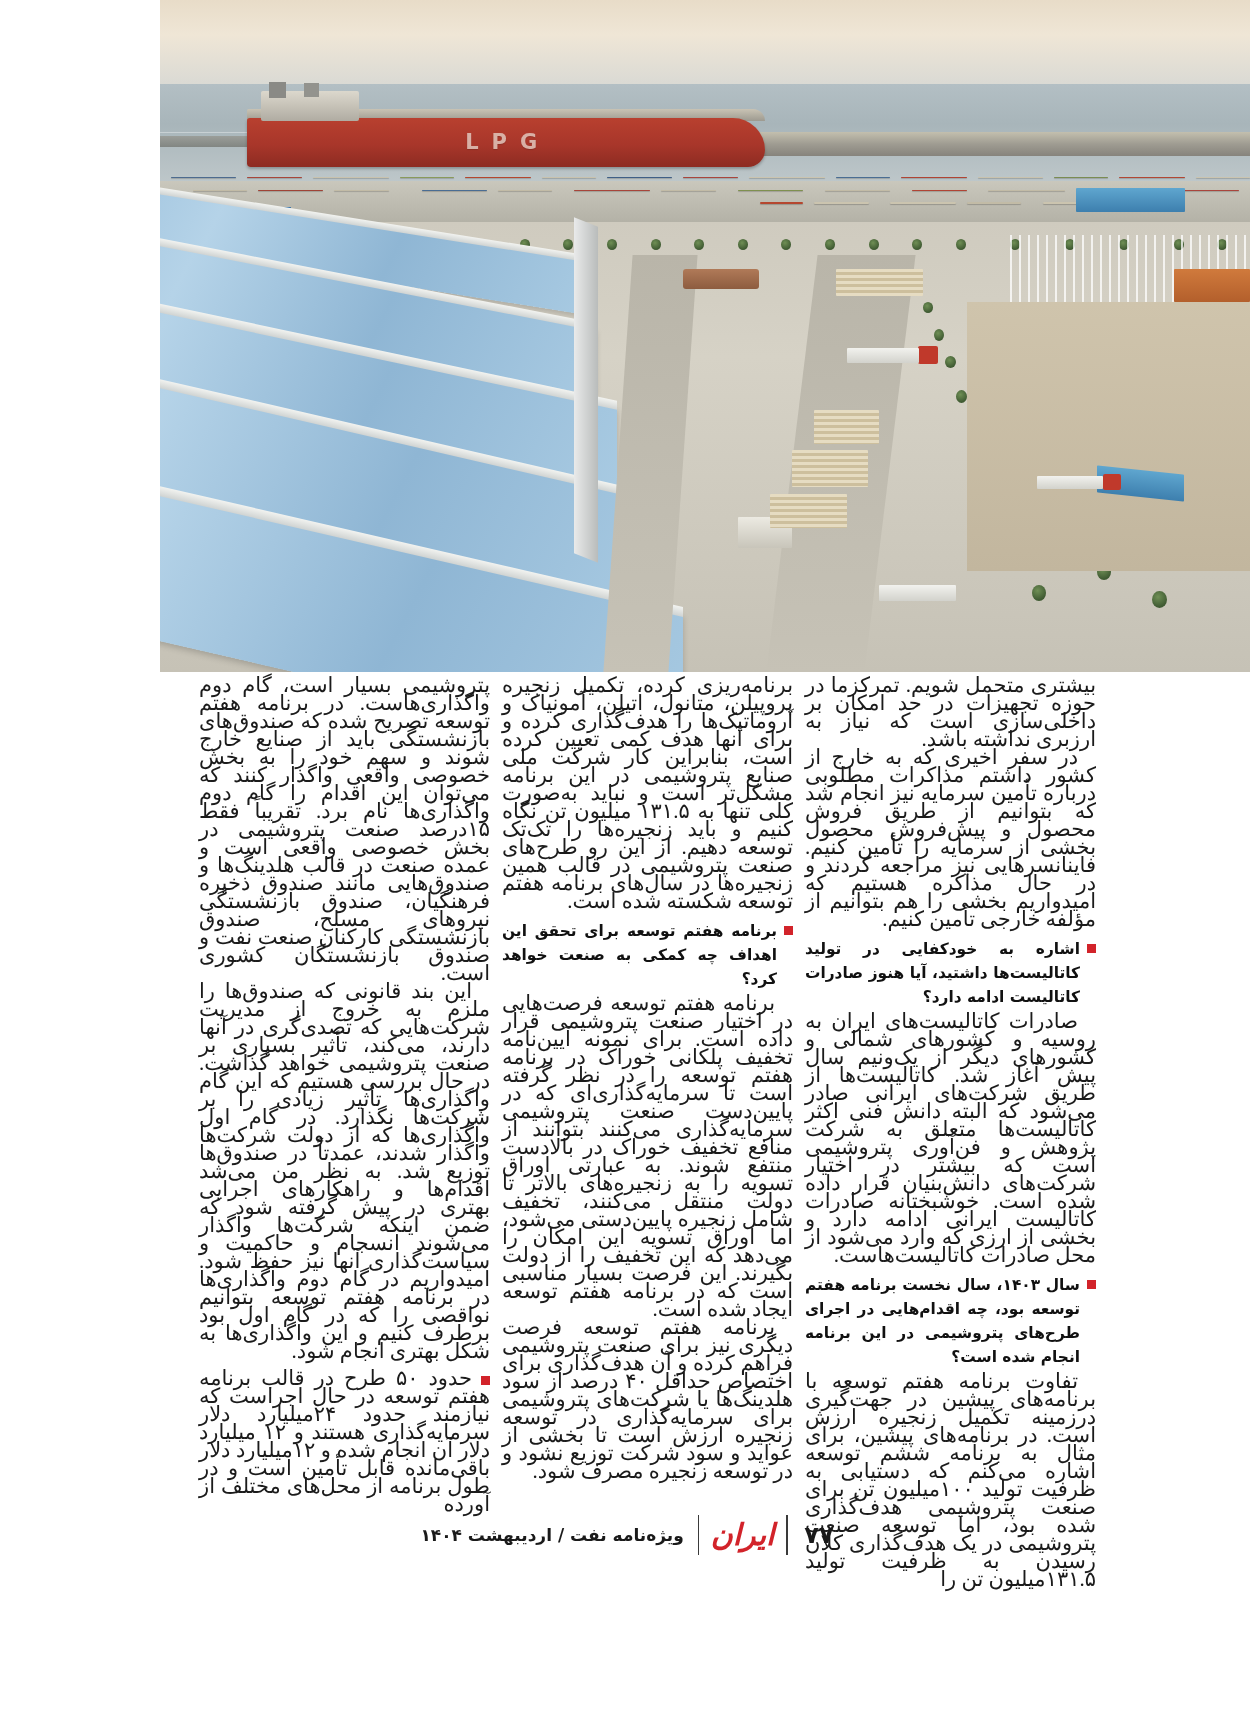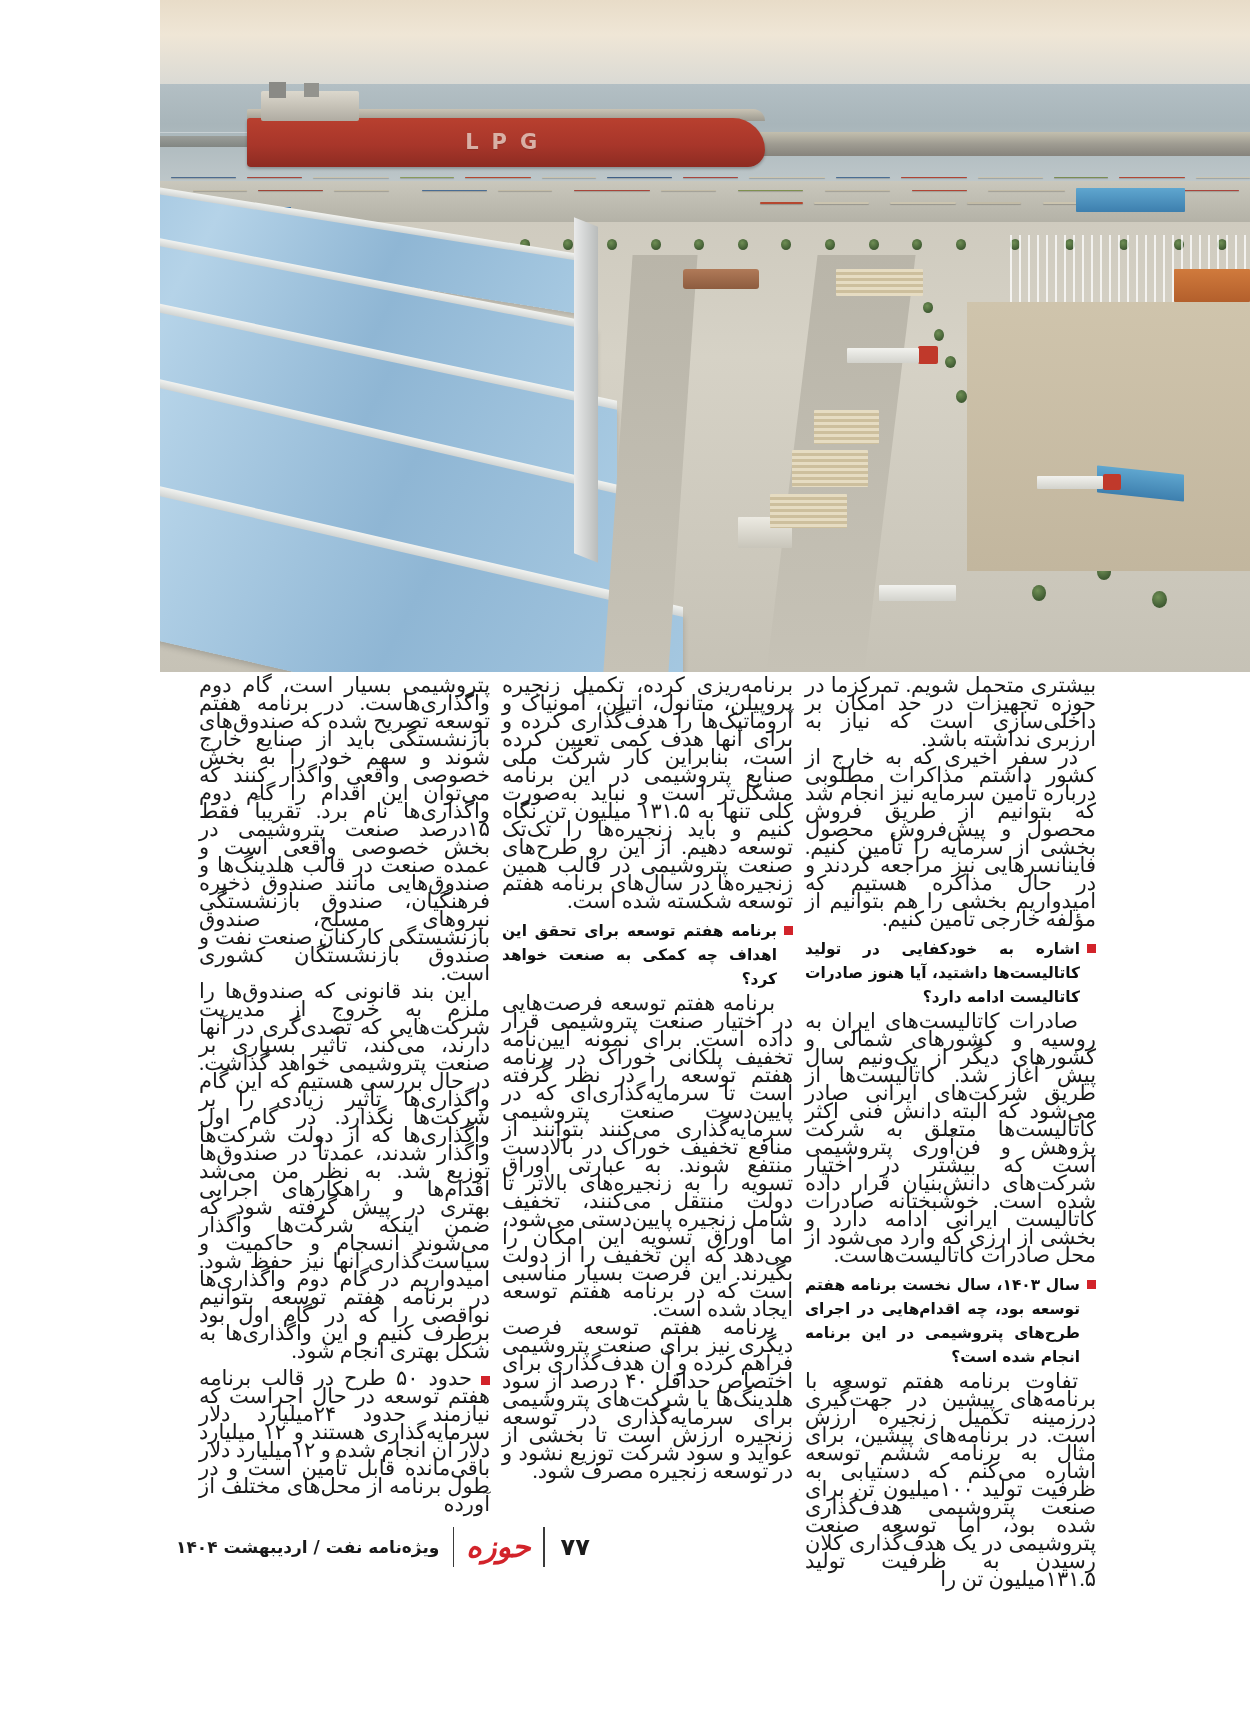--- a/index.html
+++ b/index.html
@@ -204,27 +204,27 @@
     width: 9px;
     height: 9px;
     background: #d2232a;
     display: inline-block;
   }
 
   
   .footer {
     position: absolute;
     left: 160px;
-    bottom: 156px;
+    bottom: 168px;
     width: 936px;
     height: 46px;
     display: flex;
     flex-direction: row-reverse;
     align-items: center;
-    justify-content: flex-start;
+    justify-content: center;
     direction: rtl;
   }
   .f-issue {
     font-size: 17px;
     font-weight: 700;
     color: #1a1a1a;
     padding: 0 14px 0 16px;
     letter-spacing: .2px;
   }
   .f-logo {
@@ -421,17 +421,17 @@
 
       <h2 class="qhead">
         <span class="bullet"></span>
       </h2>
       <p class="body">حدود ۵۰ طرح در قالب برنامه هفتم توسعه در حال اجراست که نیازمند حدود ۲۴میلیارد دلار سرمایه‌گذاری هستند و ۱۲ میلیارد دلار آن انجام شده و ۱۲میلیارد دلار باقی‌مانده قابل تأمین است و در طول برنامه از محل‌های مختلف از آورده</p>
     </div>
   </div>
 
   <div class="footer">
     <div class="f-issue">ویژه‌نامه نفت / اردیبهشت ۱۴۰۴</div>
-    <div class="f-logo">حوزه</div>
+    <div class="f-logo">ایران</div>
     <div class="f-page">۷۷</div>
   </div>
 
 </div>
 
 </body></html>

